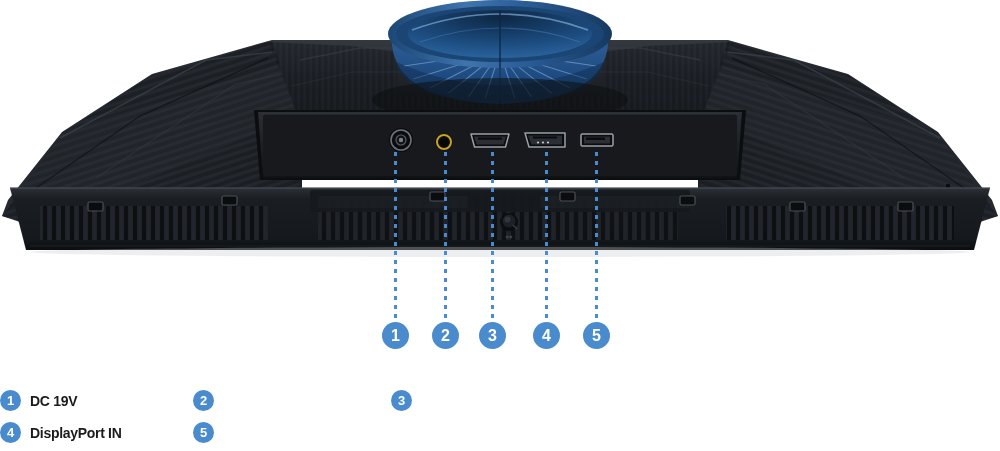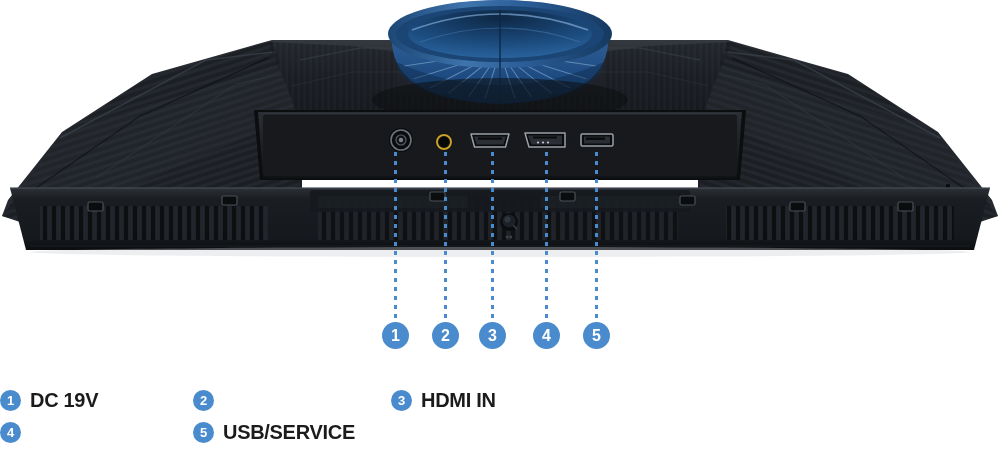--- a/index.html
+++ b/index.html
@@ -63,21 +63,21 @@
     border-radius:50%;
     background:#4a8bcd;
     color:#ffffff;
     font-size:13px;
     font-weight:600;
     line-height:21px;
     text-align:center;
     margin-right:9px;
   }
   .legend-label{
-    font-size:20px;
+    font-size:14px;
     font-weight:700;
     color:#1b1b1b;
     letter-spacing:-0.3px;
   }
 </style>
 </head>
 <body>
 
 <div id="stage">
 
@@ -359,27 +359,26 @@
       <div class="legend-row" style="position: relative;">
         <div class="legend-item" style="position: absolute; left: 0px;">
           <span class="legend-badge">1</span>
           <span class="legend-label">DC 19V</span>
         </div>
         <div class="legend-item" style="position: absolute; left: 193px;">
           <span class="legend-badge">2</span>
         </div>
         <div class="legend-item" style="position: absolute; left: 391px;">
           <span class="legend-badge">3</span>
-          <span class="legend-label">HDMI IN</span>
         </div>
       </div>
       <div class="legend-row" style="position: relative;">
         <div class="legend-item" style="position: absolute; left: 0px;">
           <span class="legend-badge">4</span>
+          <span class="legend-label">DisplayPort IN</span>
         </div>
         <div class="legend-item" style="position: absolute; left: 193px;">
           <span class="legend-badge">5</span>
-          <span class="legend-label">USB/SERVICE</span>
         </div>
       </div>
     </div>
 
 </div>
 
 </body></html>

